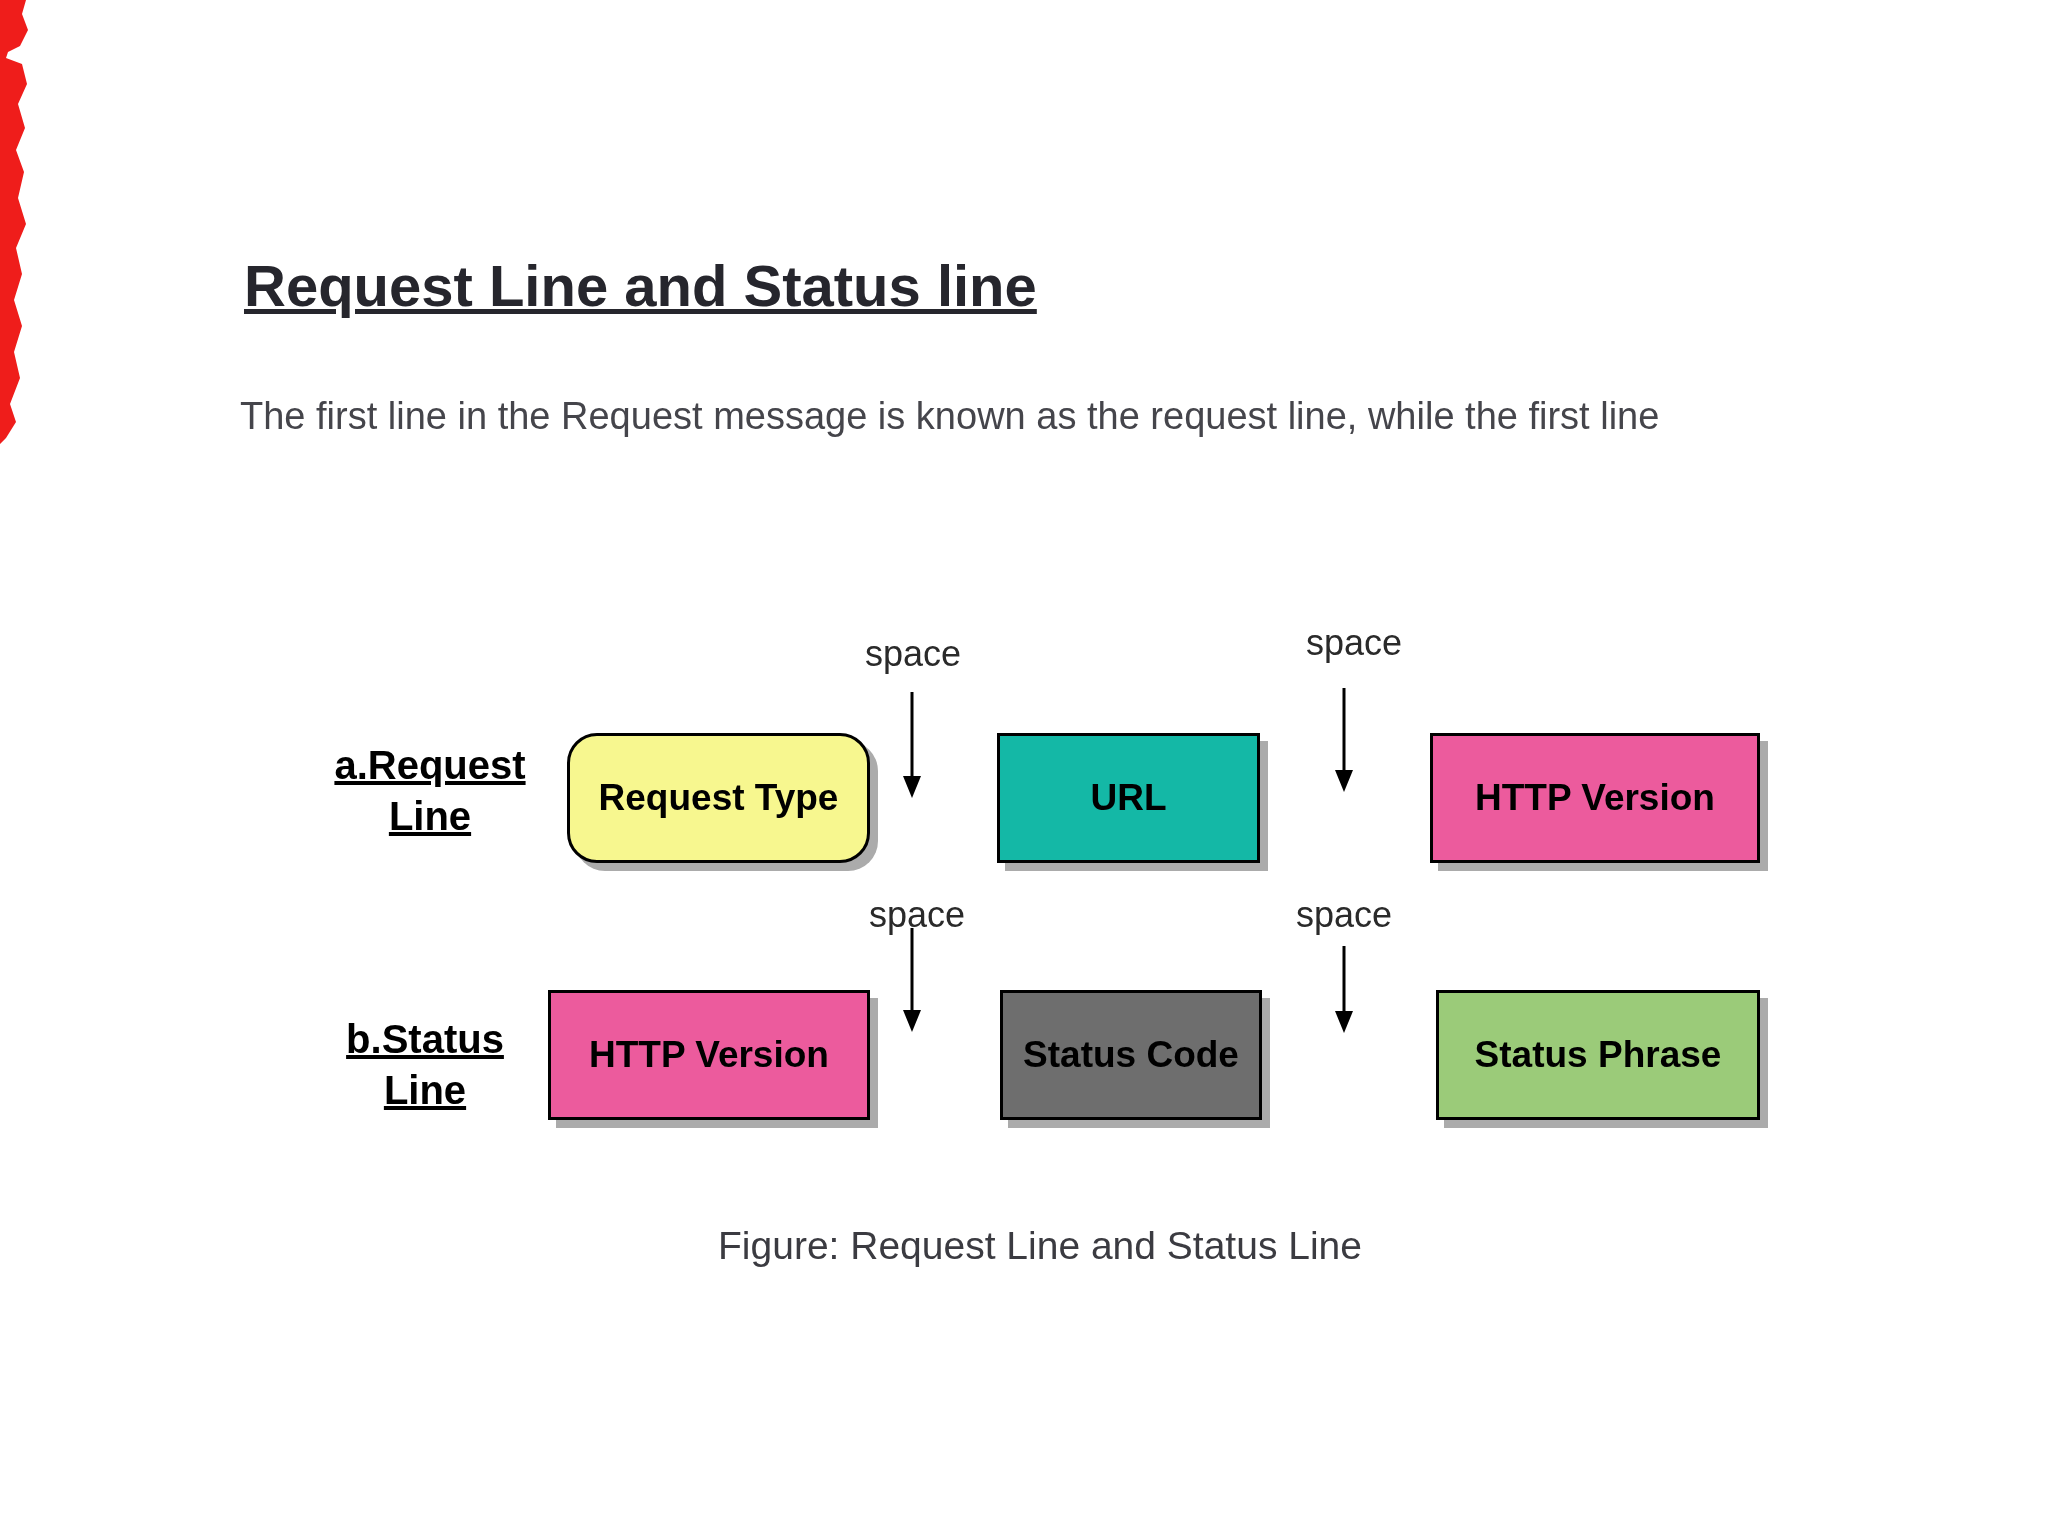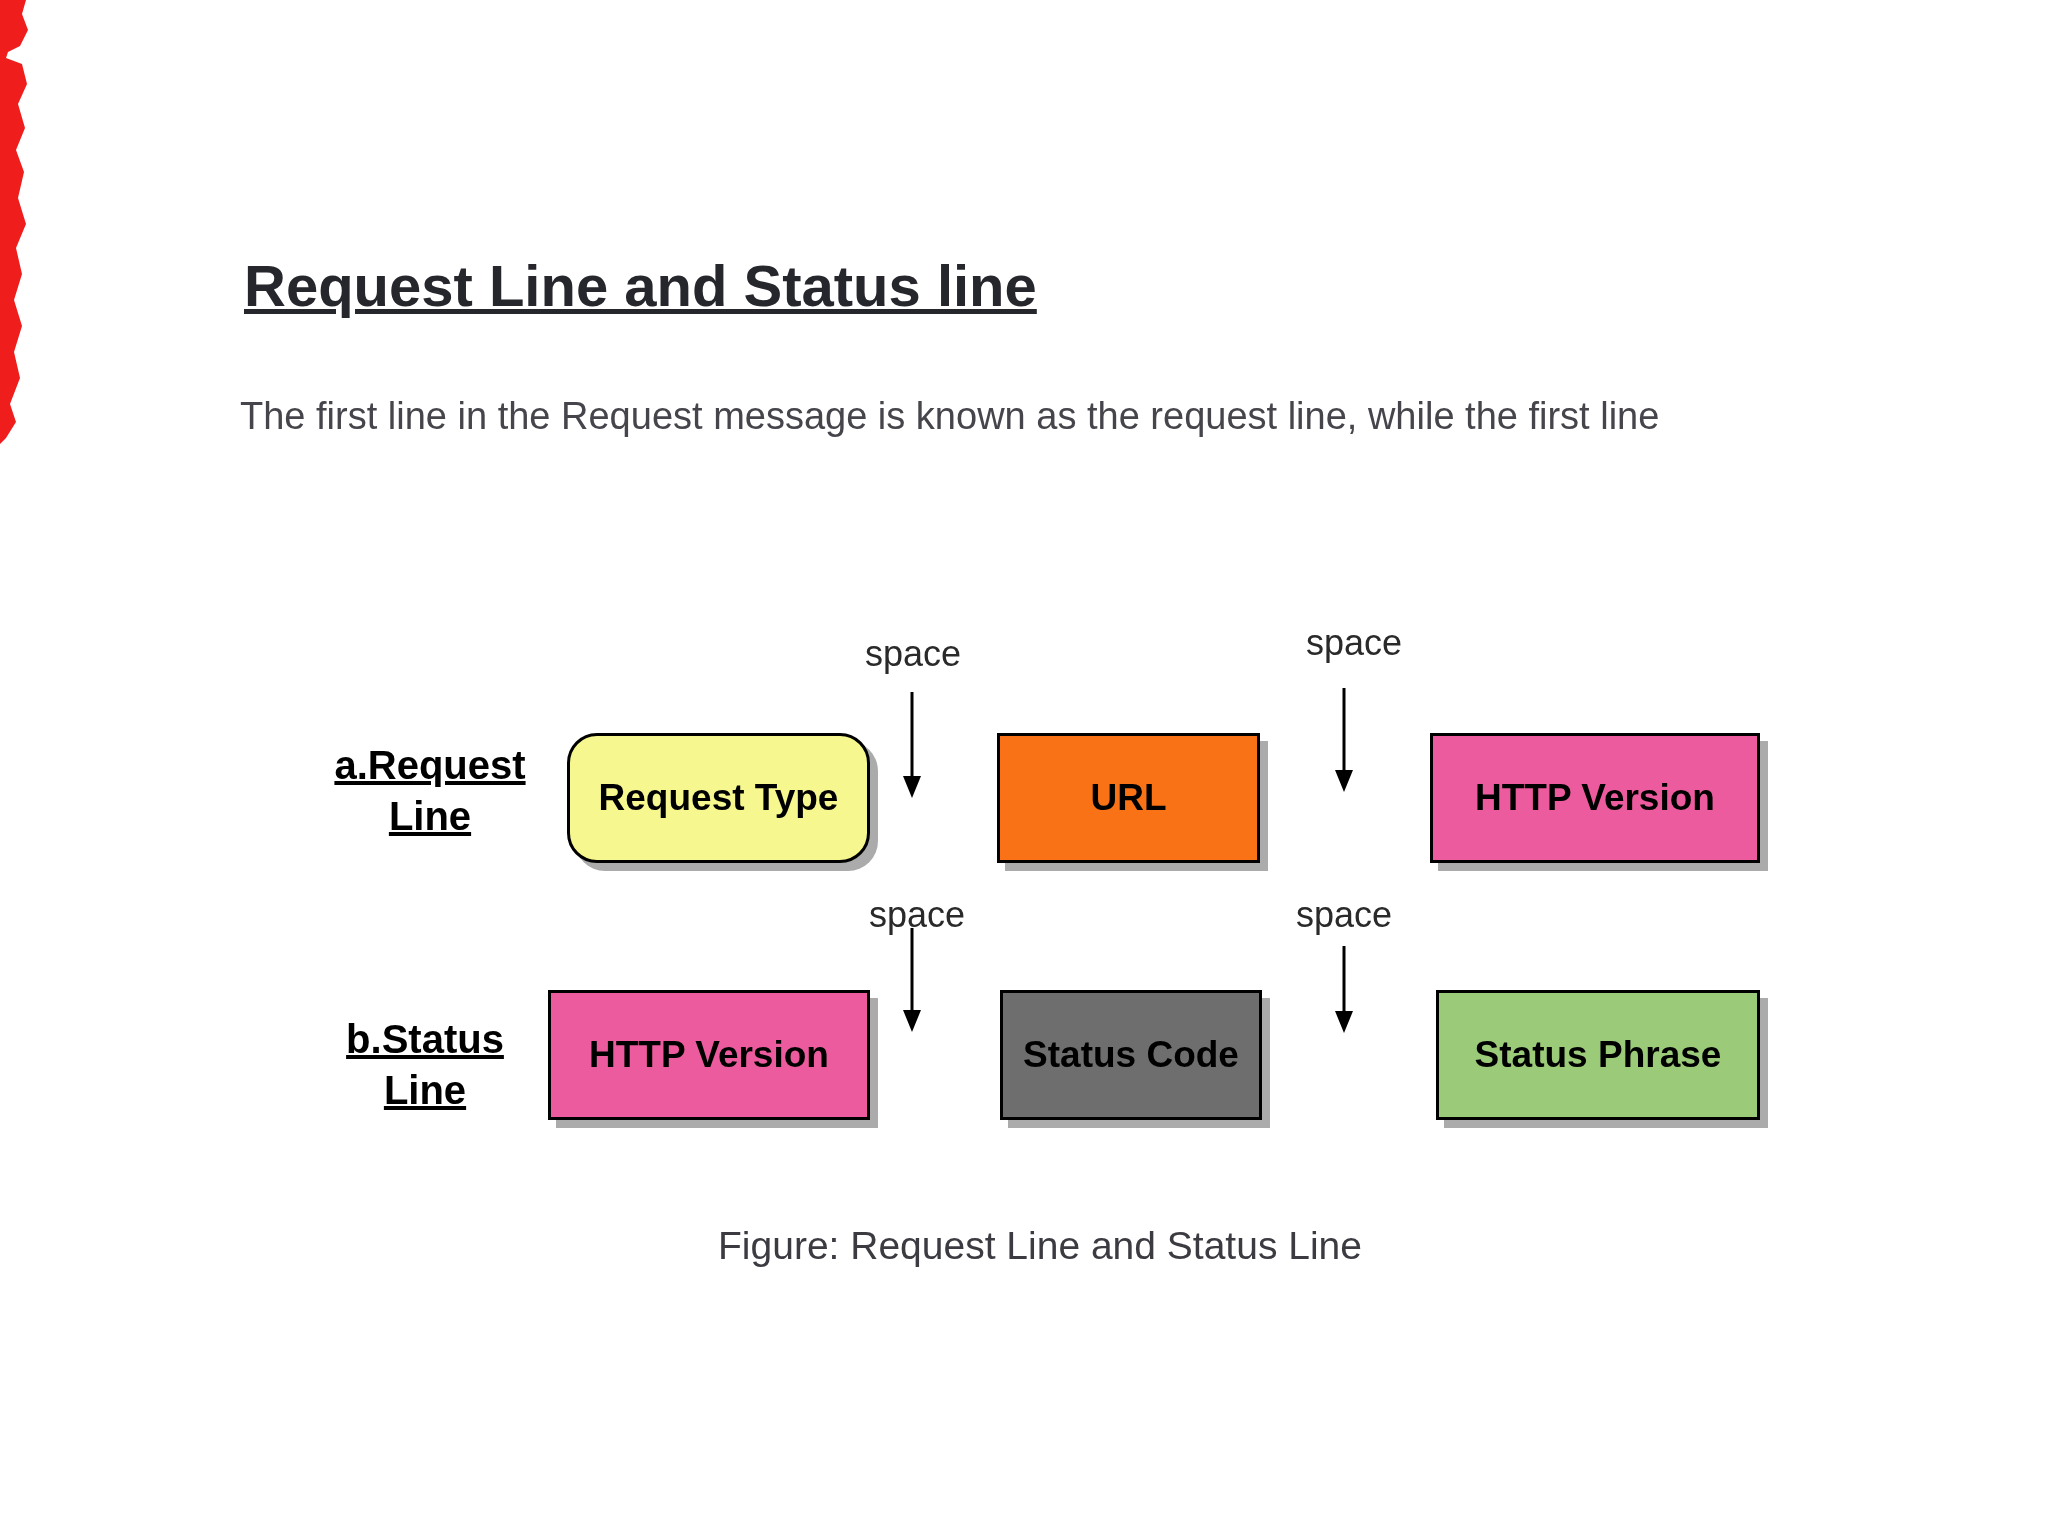--- a/index.html
+++ b/index.html
@@ -100,21 +100,21 @@
       <div class="shaft"></div>
       <div class="head"></div>
     </div>
 
     <div class="dlabel" style="left:290px; top:740px;">
       <span>a.Request</span>
       <span>Line</span>
     </div>
 
     <div class="dbox" style="left: 567px; top: 733px; width: 303px; background-color: rgb(247, 247, 143); border-radius: 30px;">Request Type</div>
-    <div class="dbox" style="left: 997px; top: 733px; width: 263px; background-color: #f97316;">URL</div>
+    <div class="dbox" style="left: 997px; top: 733px; width: 263px; background-color: #14b8a6;">URL</div>
     <div class="dbox" style="left: 1430px; top: 733px; width: 330px; background-color: rgb(236, 91, 157);">HTTP Version</div>
 
     <div class="space-label" style="left:837px; top:894px;">space</div>
     <div class="space-label" style="left:1264px; top:894px;">space</div>
 
     <div class="arrow" style="left:903px; top:928px; height:104px;">
       <div class="shaft"></div>
       <div class="head"></div>
     </div>
     <div class="arrow" style="left:1335px; top:946px; height:87px;">

